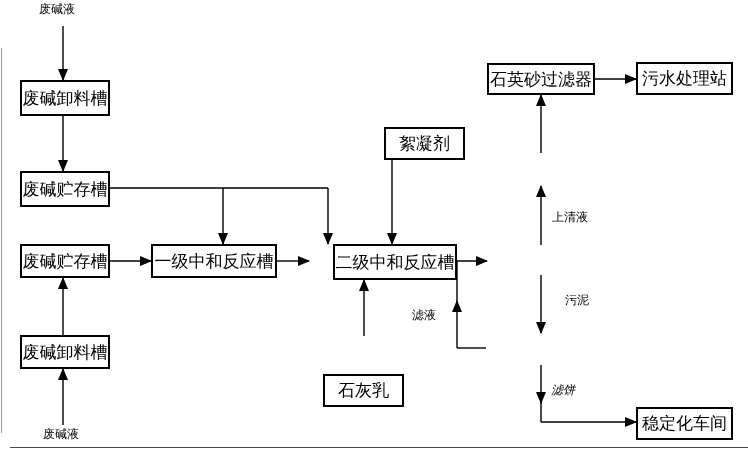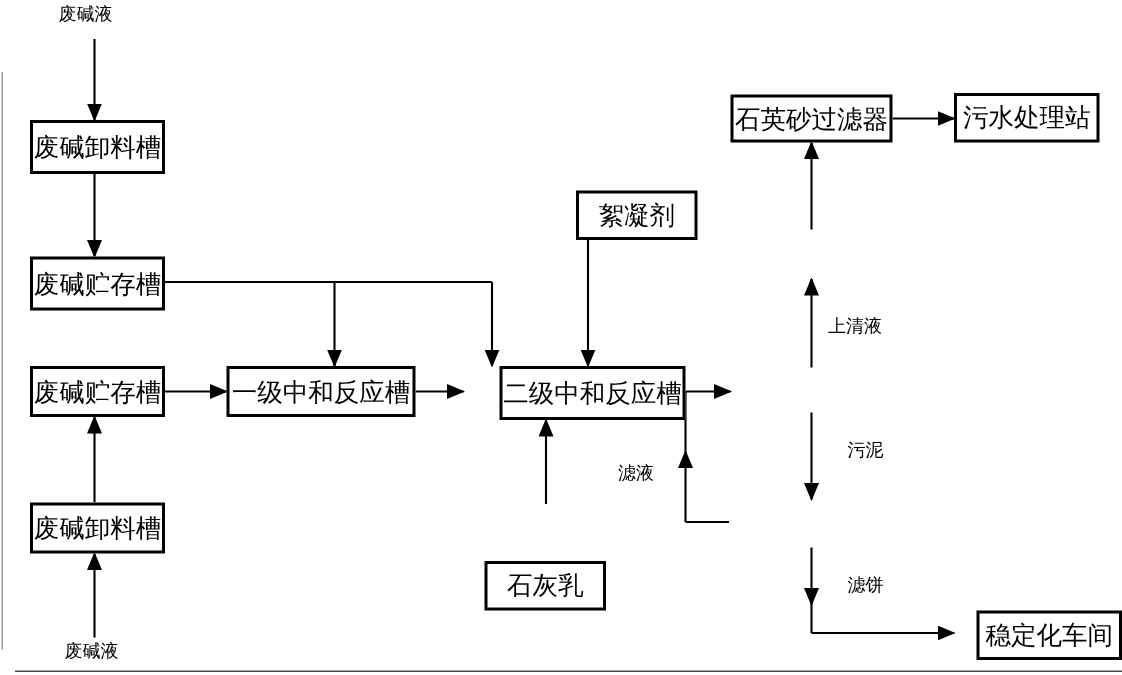--- a/index.html
+++ b/index.html
@@ -86,22 +86,22 @@
   <div class="node" style="left:20px;top:244px;width:90px;height:34px;">废碱贮存槽</div>
   <div class="node" style="left:20px;top:335px;width:90px;height:34px;">废碱卸料槽</div>
 
   <div class="node" style="left:151px;top:244px;width:126px;height:34px;">一级中和反应槽</div>
   <div class="node" style="left:309px;top:244px;width:124px;height:36px;margin-left:24px;">二级中和反应槽</div>
   <div class="node" style="left:352px;top:127px;width:81px;height:33px;margin-left:32px;">絮凝剂</div>
   <div class="node" style="left:323px;top:336px;width:81px;height:33px;margin-top:38px;">石灰乳</div>
 
   <div class="node" style="left:487px;top:63px;width:108px;height:32px;">石英砂过滤器</div>
   <div class="node" style="left:636px;top:62px;width:97px;height:33px;">污水处理站</div>
-  <div class="node" style="left:636px;top:407px;width:97px;height:33px;margin-left:15px;">稳定化车间</div>
+  <div class="node" style="left:636px;top:407px;width:97px;height:33px;">稳定化车间</div>
 
   <div class="flabel" style="left:39px;top:3px;">废碱液</div>
   <div class="flabel" style="left:43px;top:428px;">废碱液</div>
   <div class="flabel" style="left:552px;top:211px;">上清液</div>
   <div class="flabel" style="left:552px;top:294px;margin-left:13px;">污泥</div>
   <div class="flabel" style="left:412px;top:309px;text-align:right;">滤液</div>
-  <div class="flabel" style="left:565px;top:384px;">滤饼</div>
+  <div class="flabel" style="left:551px;top:384px;font-style:italic;">滤饼</div>
 
 </div>
 
 </body></html>

